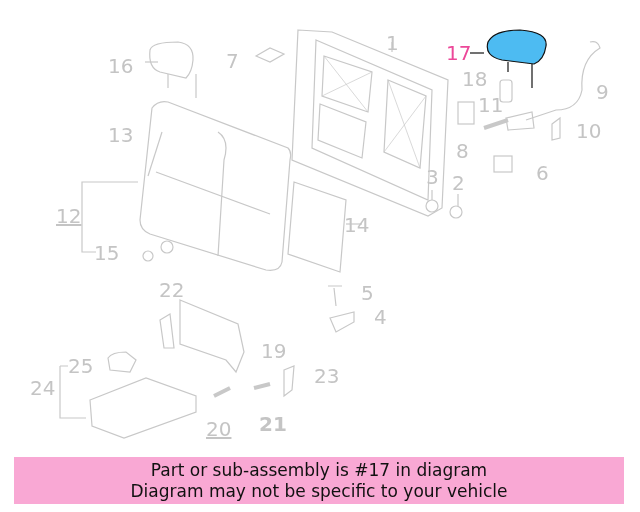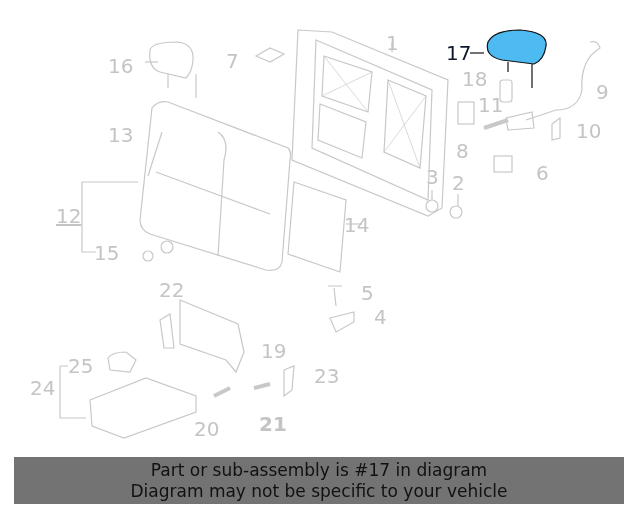--- a/index.html
+++ b/index.html
@@ -1,20 +1,20 @@
 <!DOCTYPE html>
 <html><head>
 <meta charset="utf-8">
 <style>
   html,body{margin:0;padding:0;background:#fff;}
   body{width:640px;height:512px;position:relative;overflow:hidden;font-family:"DejaVu Sans",sans-serif;}
   #diagram{position:absolute;left:0;top:0;width:640px;height:512px;}
   .lbl{position:absolute;font-size:20px;color:#c4c4c4;line-height:1;white-space:nowrap;}
-  .lbl.active{color:#0f172a;}
-  #banner{position:absolute;left:14px;top:457px;width:610px;height:47px;background:#737373;
+  .lbl.active{color:#ec4899;}
+  #banner{position:absolute;left:14px;top:457px;width:610px;height:47px;background:#f9a8d4;
     display:flex;flex-direction:column;align-items:center;justify-content:center;}
   #banner span{font-size:17px;line-height:21px;color:#111;}
 </style>
 </head>
 <body>
 
 <div id="diagram">
   <svg width="640" height="512" viewBox="0 0 640 512" fill="none" stroke="#c8c8c8" stroke-width="1.2">
 
     <g>
@@ -99,21 +99,21 @@
     <span class="lbl" style="left: 576px; top: 121px;">10</span>
     <span class="lbl" style="left: 478px; top: 95px; text-align: center;">11</span>
     <span class="lbl" style="left: 56px; top: 206px; text-decoration: underline;">12</span>
     <span class="lbl" style="left: 108px; top: 125px;">13</span>
     <span class="lbl" style="left: 344px; top: 215px;">14</span>
     <span class="lbl" style="left: 94px; top: 243px;">15</span>
     <span class="lbl" style="left: 108px; top: 56px;">16</span>
     <span class="lbl active" style="left: 446px; top: 43px;">17</span>
     <span class="lbl" style="left: 462px; top: 69px;">18</span>
     <span class="lbl" style="left: 261px; top: 341px;">19</span>
-    <span class="lbl" style="left: 194px; top: 419px;">20</span>
+    <span class="lbl" style="left: 206px; top: 419px; text-decoration: underline;">20</span>
     <span class="lbl" style="left: 259px; top: 414px; font-weight: bold;">21</span>
     <span class="lbl" style="left: 159px; top: 280px;">22</span>
     <span class="lbl" style="left: 314px; top: 366px;">23</span>
     <span class="lbl" style="left: 30px; top: 378px;">24</span>
     <span class="lbl" style="left: 68px; top: 356px;">25</span>
   </div>
 
 <div id="banner">
   <span>Part or sub-assembly is #17 in diagram</span>
   <span>Diagram may not be specific to your vehicle</span>

